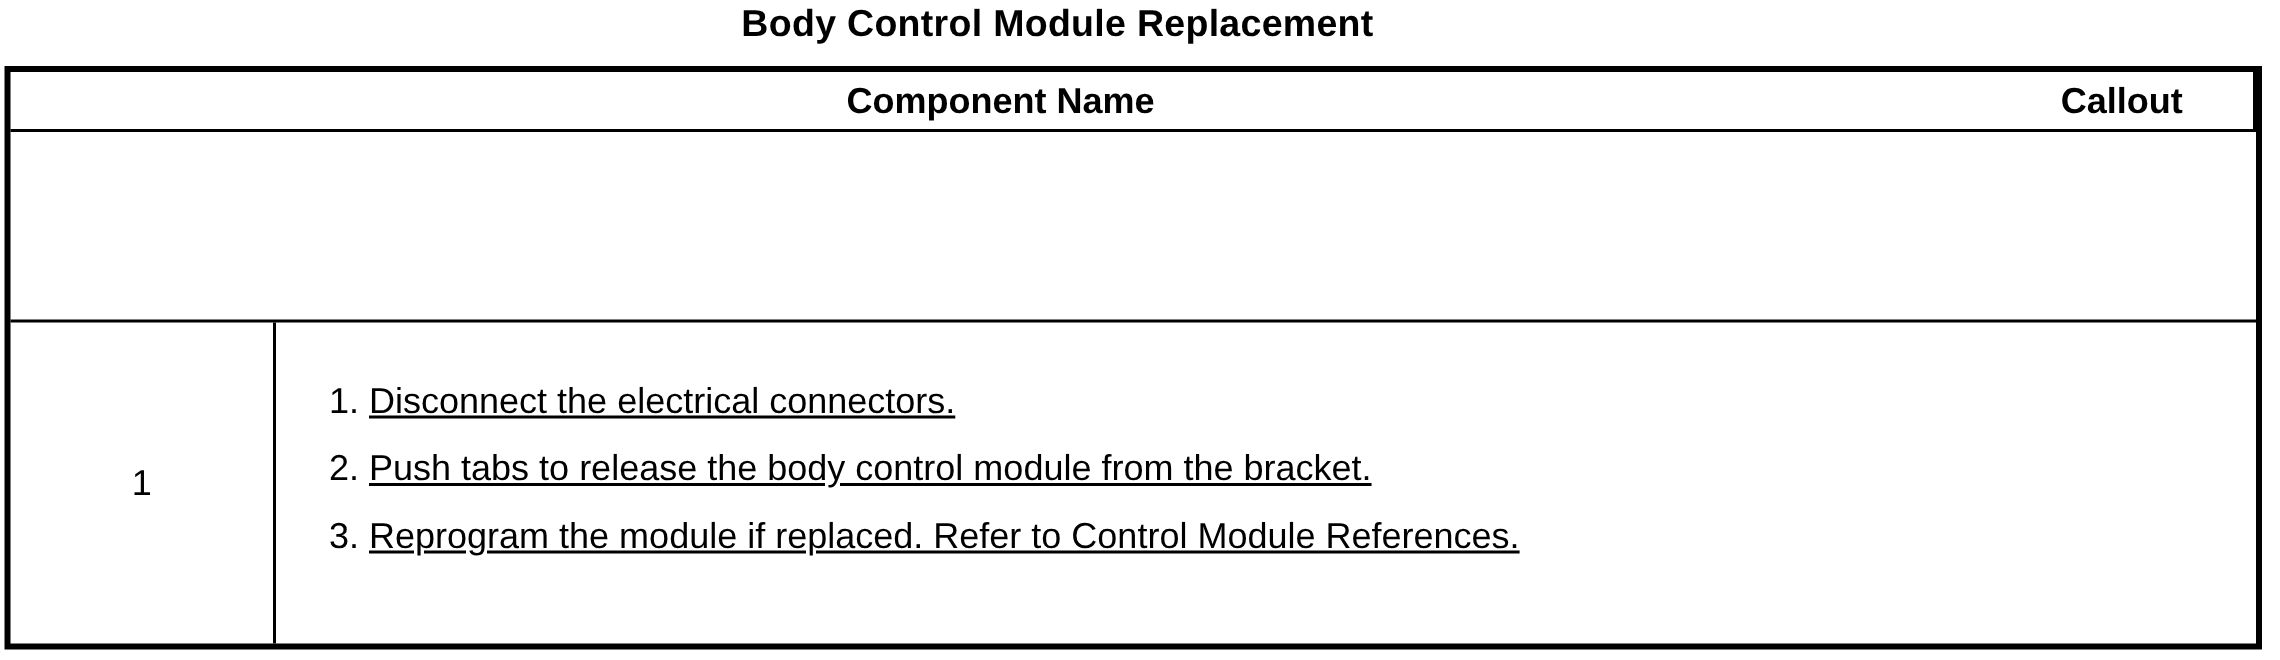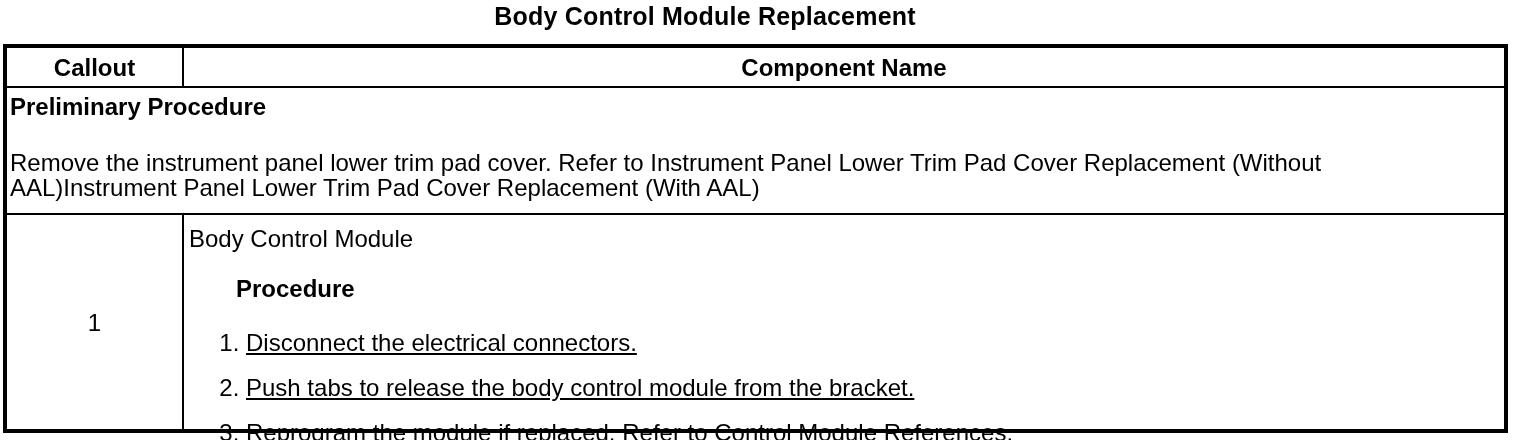--- a/index.html
+++ b/index.html
@@ -77,34 +77,30 @@
   ol.steps li + li { margin-top: 20px; }
 </style>
 </head>
 <body>
 
 <div class="doc-title">Body Control Module Replacement</div>
 
 <div class="dtable">
 
   <div class="trow head-row">
+    <div class="hcell comp-col">Component Name</div>
     <div class="hcell callout-col">Callout</div>
-    <div class="hcell comp-col">Component Name</div>
   </div>
 
   <div class="prelim-row">
-    <div class="prelim-heading">Preliminary Procedure</div>
-    <p class="prelim-text">Remove the instrument panel lower trim pad cover. Refer to Instrument Panel Lower Trim Pad Cover Replacement (Without AAL)Instrument Panel Lower Trim Pad Cover Replacement (With AAL)</p>
   </div>
 
   <div class="trow item-row">
     <div class="callout-cell callout-col">1</div>
     <div class="content-cell comp-col">
-      <div>Body Control Module</div>
-      <div class="procedure-heading">Procedure</div>
       <ol class="steps">
         <li>Disconnect the electrical connectors.</li>
         <li>Push tabs to release the body control module from the bracket.</li>
         <li>Reprogram the module if replaced. Refer to Control Module References.</li>
       </ol>
     </div>
   </div>
 
 </div>
 

